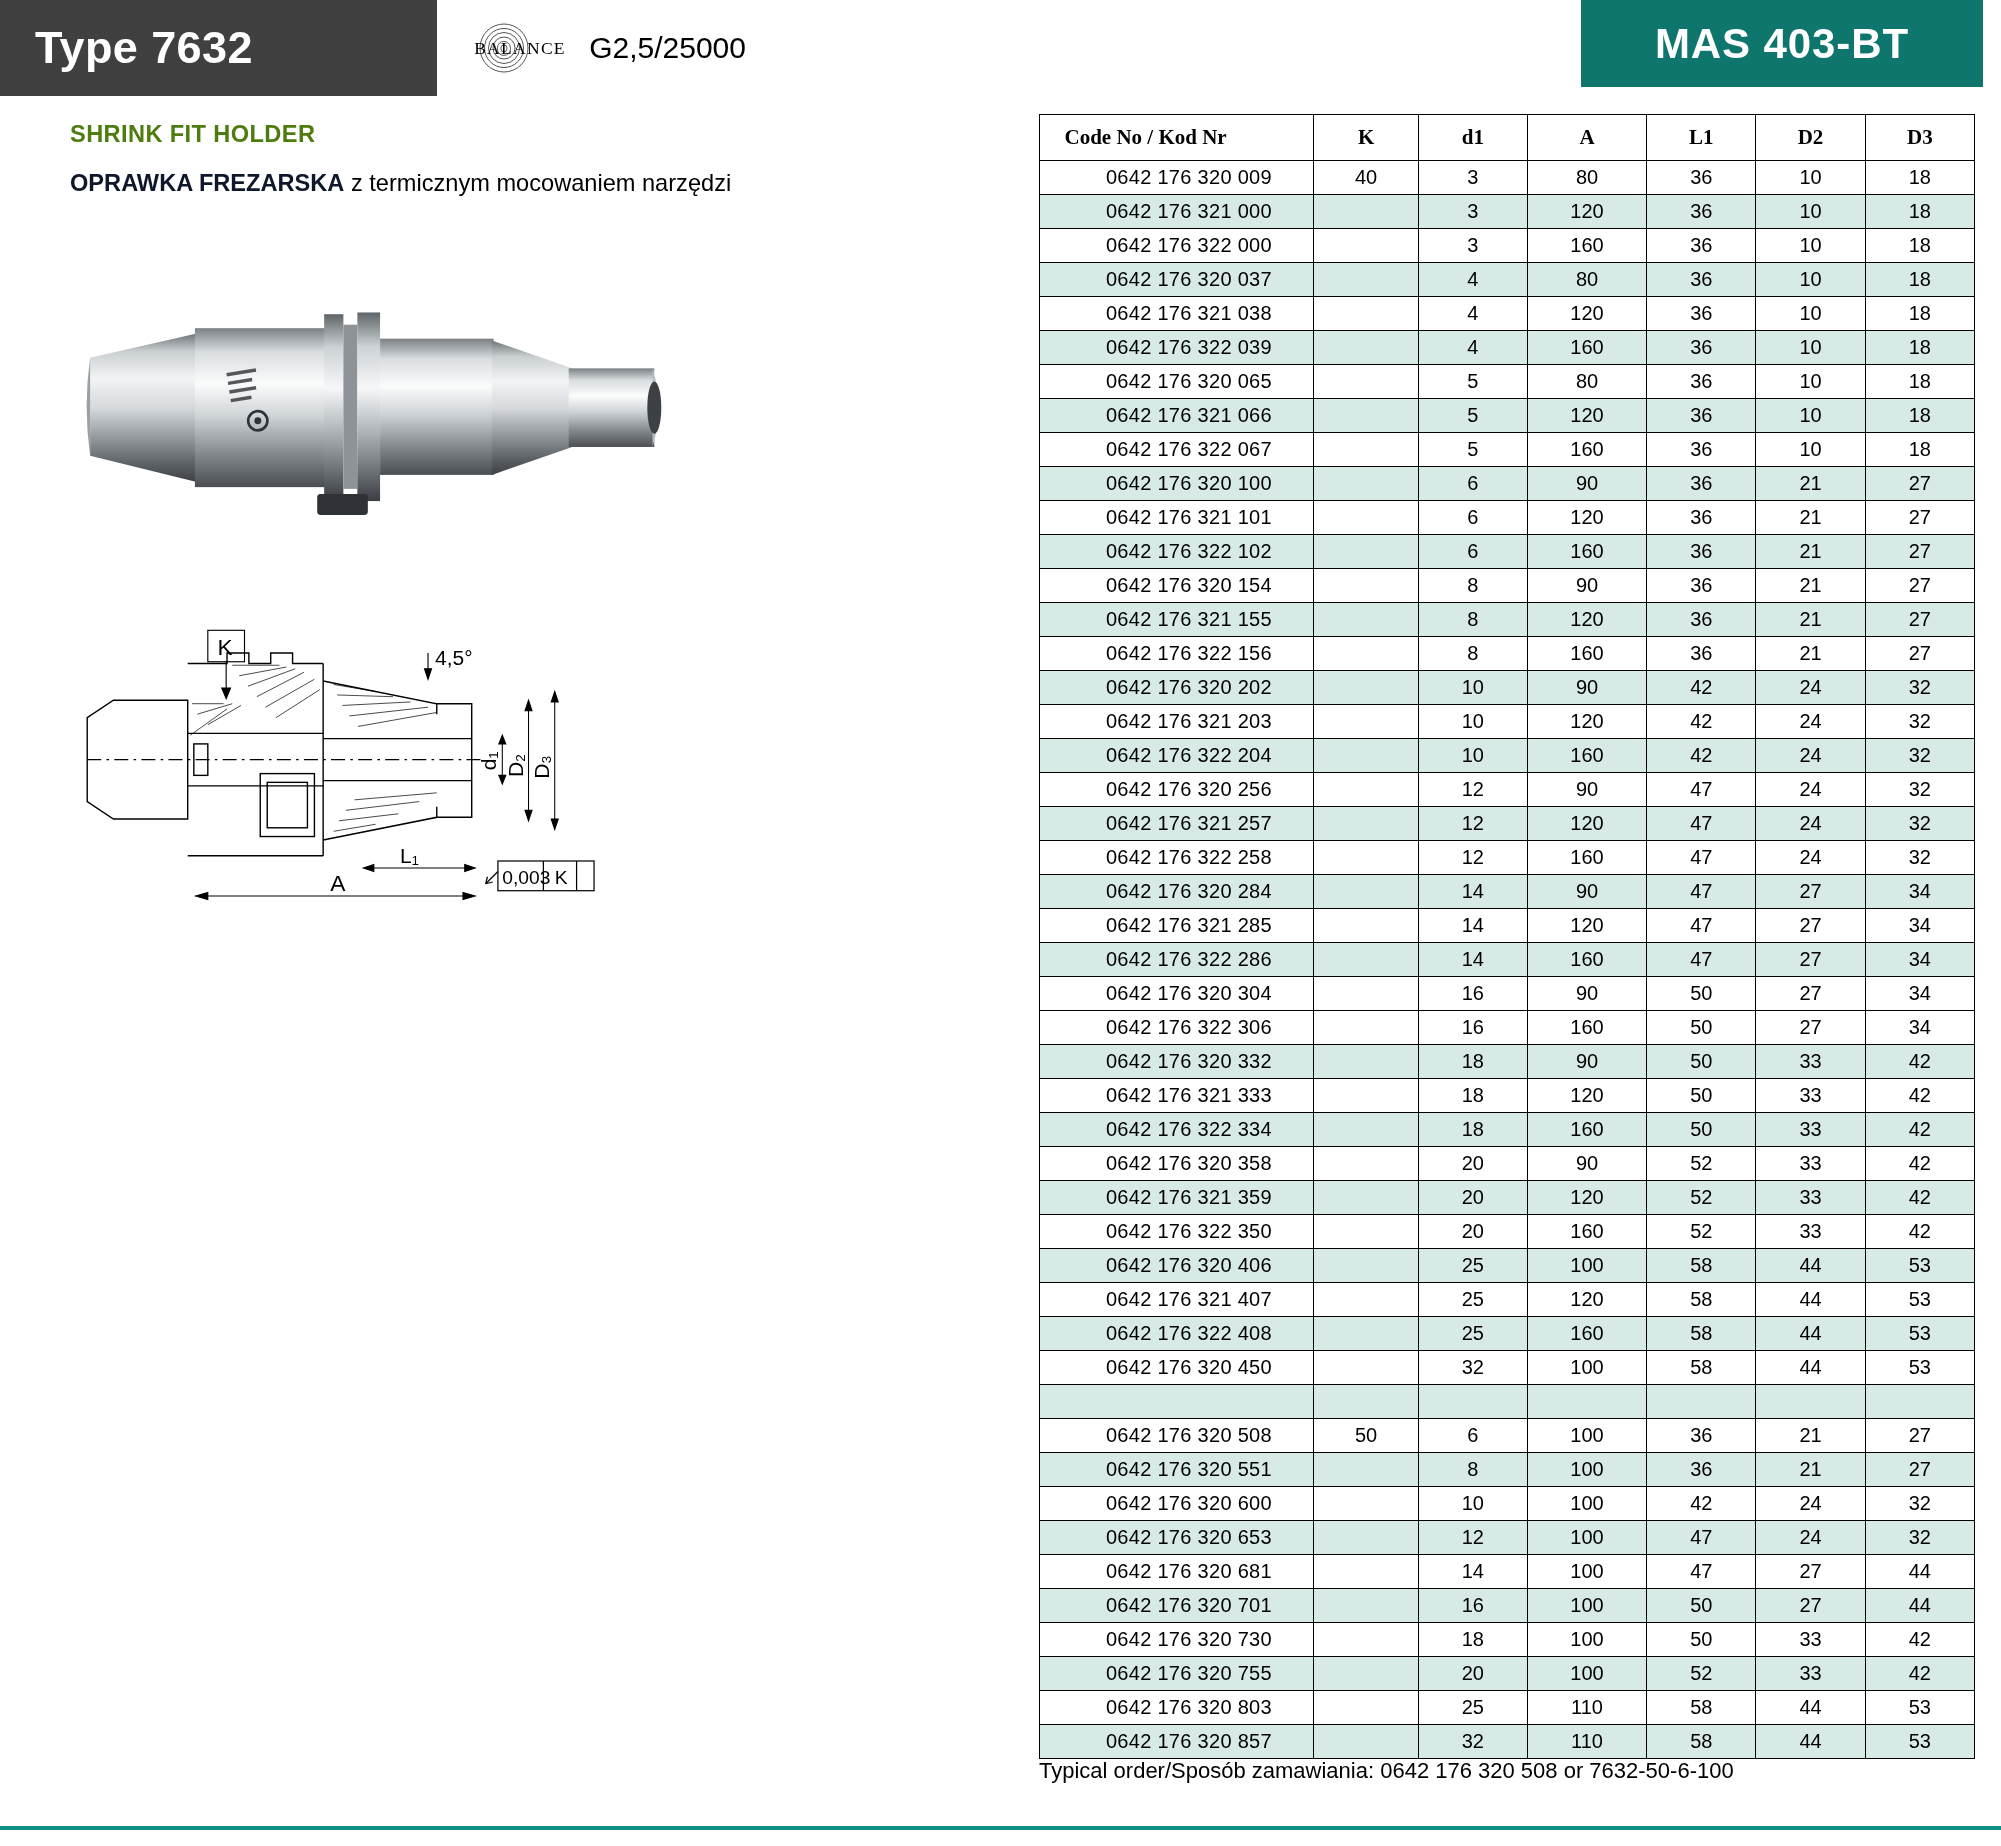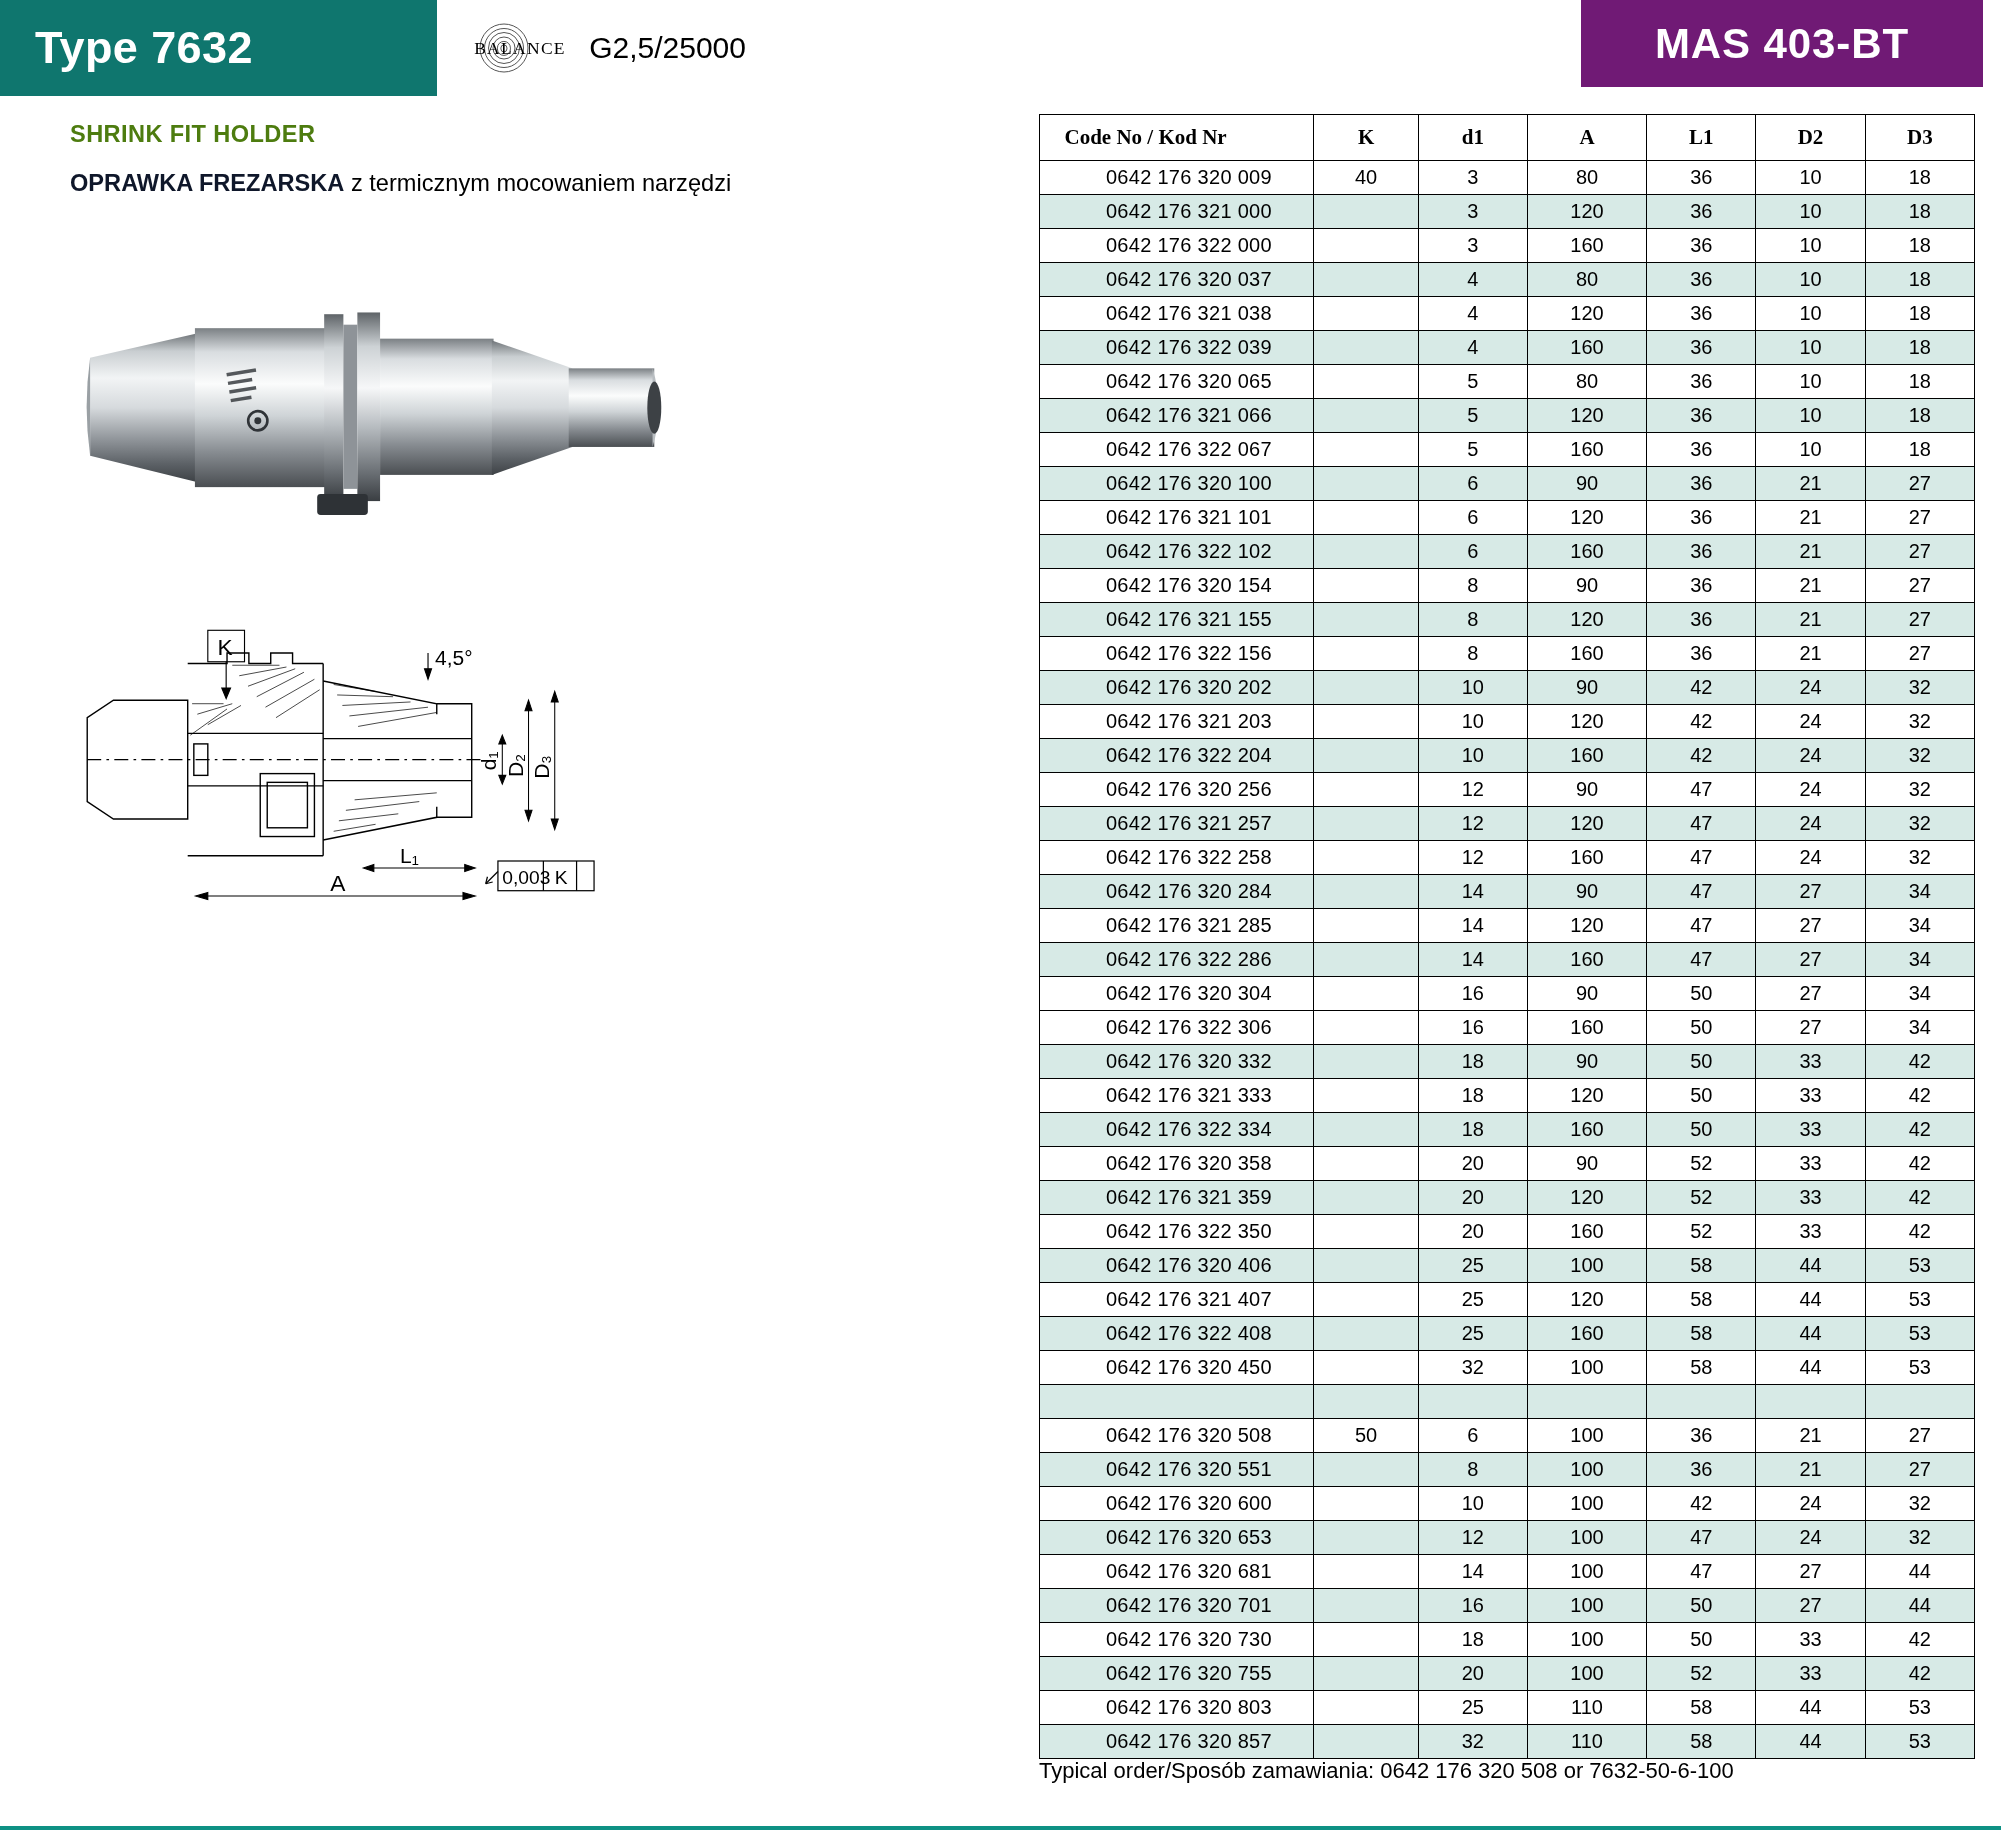--- a/index.html
+++ b/index.html
@@ -21,37 +21,37 @@
     position: absolute;
     top: 0; left: 0;
     width: 2002px;
     height: 96px;
   }
   .title-block {
     position: absolute;
     left: 0; top: 0;
     width: 437px;
     height: 96px;
-    background: #0f766e;
+    background: #404040;
     display: flex;
     align-items: center;
   }
   .title-block .title-text {
     color: #ffffff;
     font-size: 45px;
     font-weight: bold;
     margin-left: 35px;
     letter-spacing: 0.4px;
   }
   .mas-block {
     position: absolute;
     right: 19px; top: 0;
     width: 402px;
     height: 87px;
-    background: #701a75;
+    background: #0f766e;
     display: flex;
     align-items: center;
     justify-content: center;
   }
   .mas-block .mas-text {
     color: #ffffff;
     font-size: 42px;
     font-weight: bold;
     letter-spacing: 0.9px;
   }

